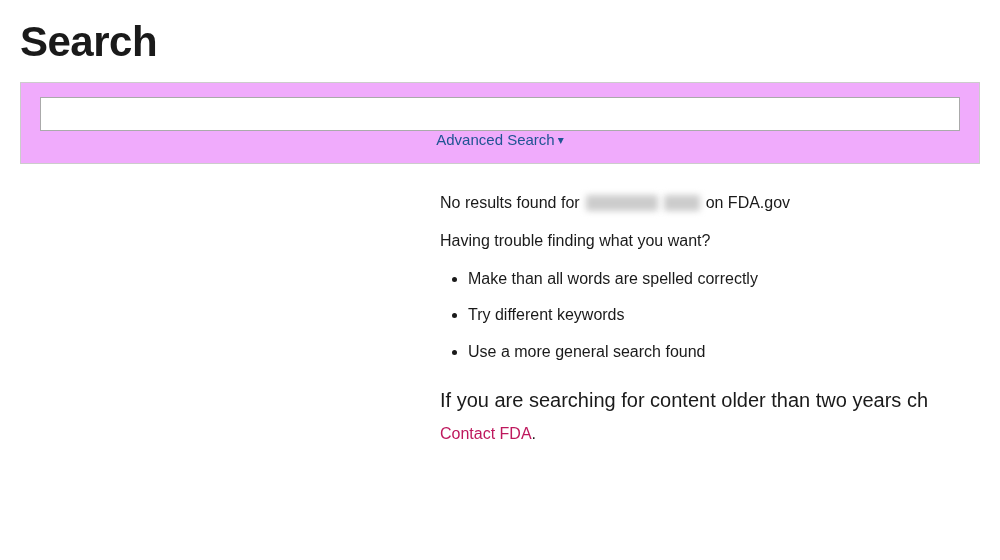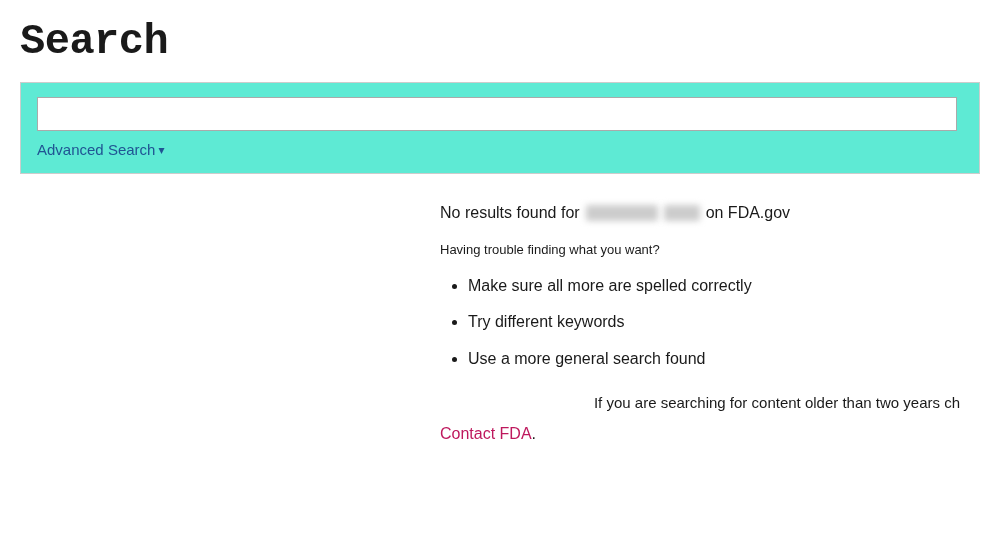--- a/index.html
+++ b/index.html
@@ -17,34 +17,34 @@
       overflow: hidden;
     }
 
     .page-wrapper {
       padding: 18px 20px 20px 20px;
     }
 
     .page-title {
       font-size: 42px;
       font-weight: 700;
-      font-family: Liberation Mono, monospace;
+      font-family: Liberation Sans, sans-serif;
       color: #1a1a1a;
       margin-bottom: 16px;
       letter-spacing: -0.5px;
     }
 
     .search-box-container {
       border: 1px solid #cccccc;
-      background: #5eead4;
+      background: #f0abfc;
       padding: 14px 16px 14px 16px;
       margin-bottom: 0;
       display: flex;
       flex-direction: column;
-      gap: 10px;
+      align-items: center;
     }
 
     .search-input-row {
       display: flex;
       align-items: center;
       gap: 0;
     }
 
     .search-input {
       width: 920px;
@@ -102,47 +102,46 @@
 
     .query-blur-1 {
       width: 72px;
     }
 
     .query-blur-2 {
       width: 36px;
     }
 
     .trouble-text {
-      font-size: 13px;
+      font-size: 16px;
       font-family: Arial, sans-serif;
       color: #1a1a1a;
       margin-bottom: 18px;
     }
 
     .tips-list {
       list-style: disc;
       padding-left: 28px;
       margin-bottom: 22px;
     }
 
     .tips-list li {
       font-size: 16px;
       font-family: Arial, sans-serif;
       color: #1a1a1a;
       margin-bottom: 14px;
       line-height: 1.4;
     }
 
     .older-content-text {
-      font-size: 15px;
+      font-size: 20px;
       font-family: Arial, sans-serif;
       color: #1a1a1a;
       margin-bottom: 10px;
       line-height: 1.5;
-      text-align: right;
     }
 
     .contact-fda-link {
       color: #be185d;
       text-decoration: none;
       font-size: 16px;
       font-family: Arial, sans-serif;
     }
 
     .contact-line {
@@ -175,21 +174,21 @@
     <p class="no-results-line">
       <span>No results found for</span>
       <span class="query-blur query-blur-1"></span>
       <span class="query-blur query-blur-2"></span>
       <span>on FDA.gov</span>
     </p>
 
     <p class="trouble-text">Having trouble finding what you want?</p>
 
     <ul class="tips-list">
-      <li class="tips-list-item">Make sure all more are spelled correctly</li>
+      <li class="tips-list-item">Make than all words are spelled correctly</li>
       <li class="tips-list-item">Try different keywords</li>
       <li class="tips-list-item">Use a more general search found</li>
     </ul>
 
     <p class="older-content-text">
       <span>If you are searching for content older than two years ch</span>
     </p>
 
     <p class="contact-line">
       <a class="contact-fda-link" href="#">Contact FDA</a><span>.</span>

